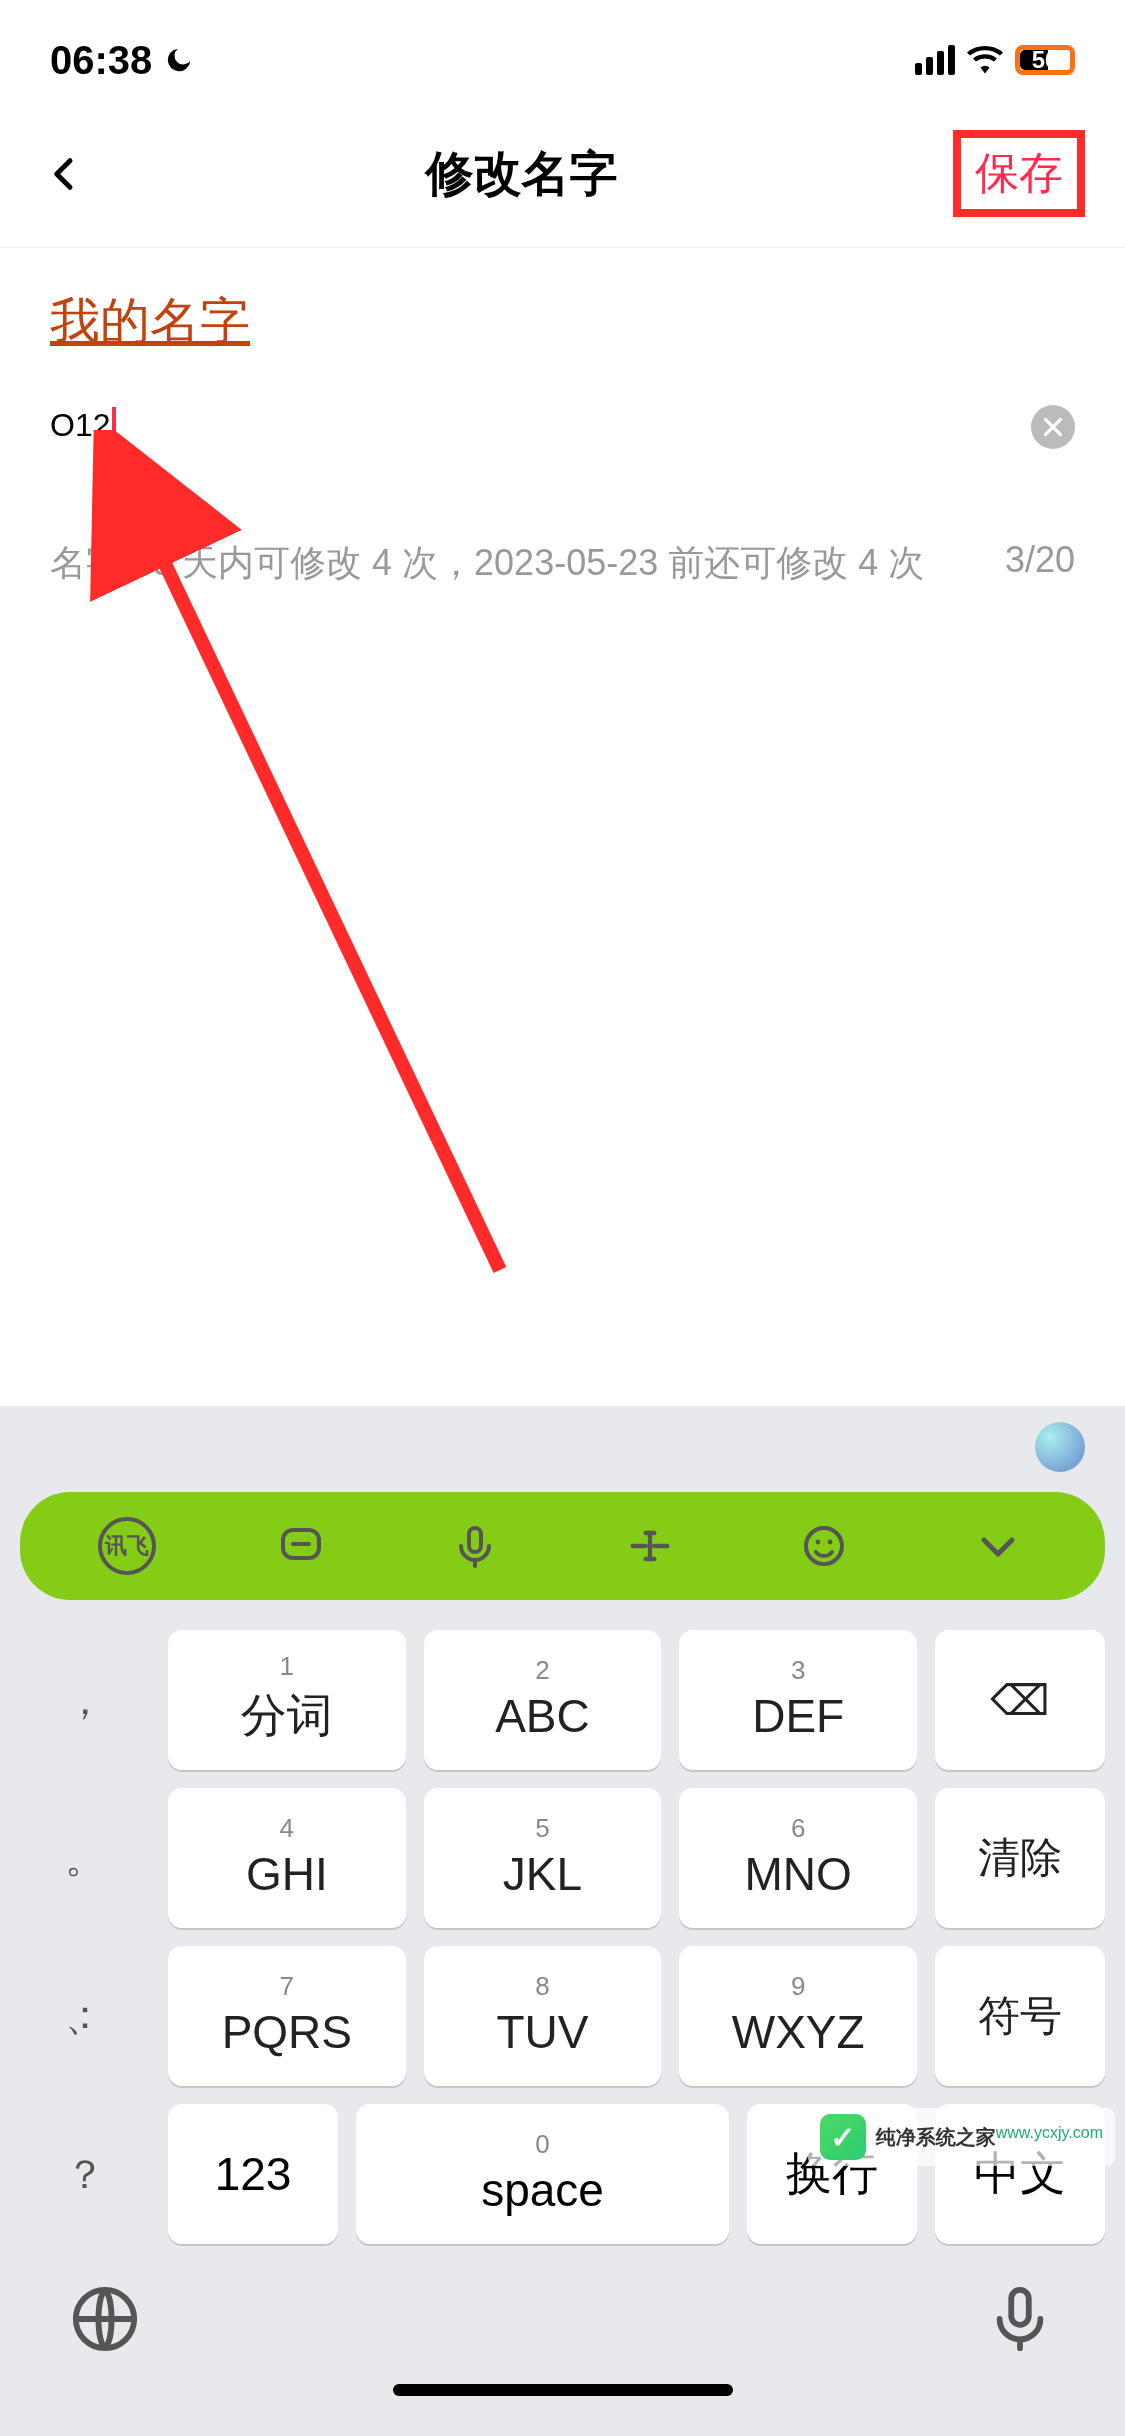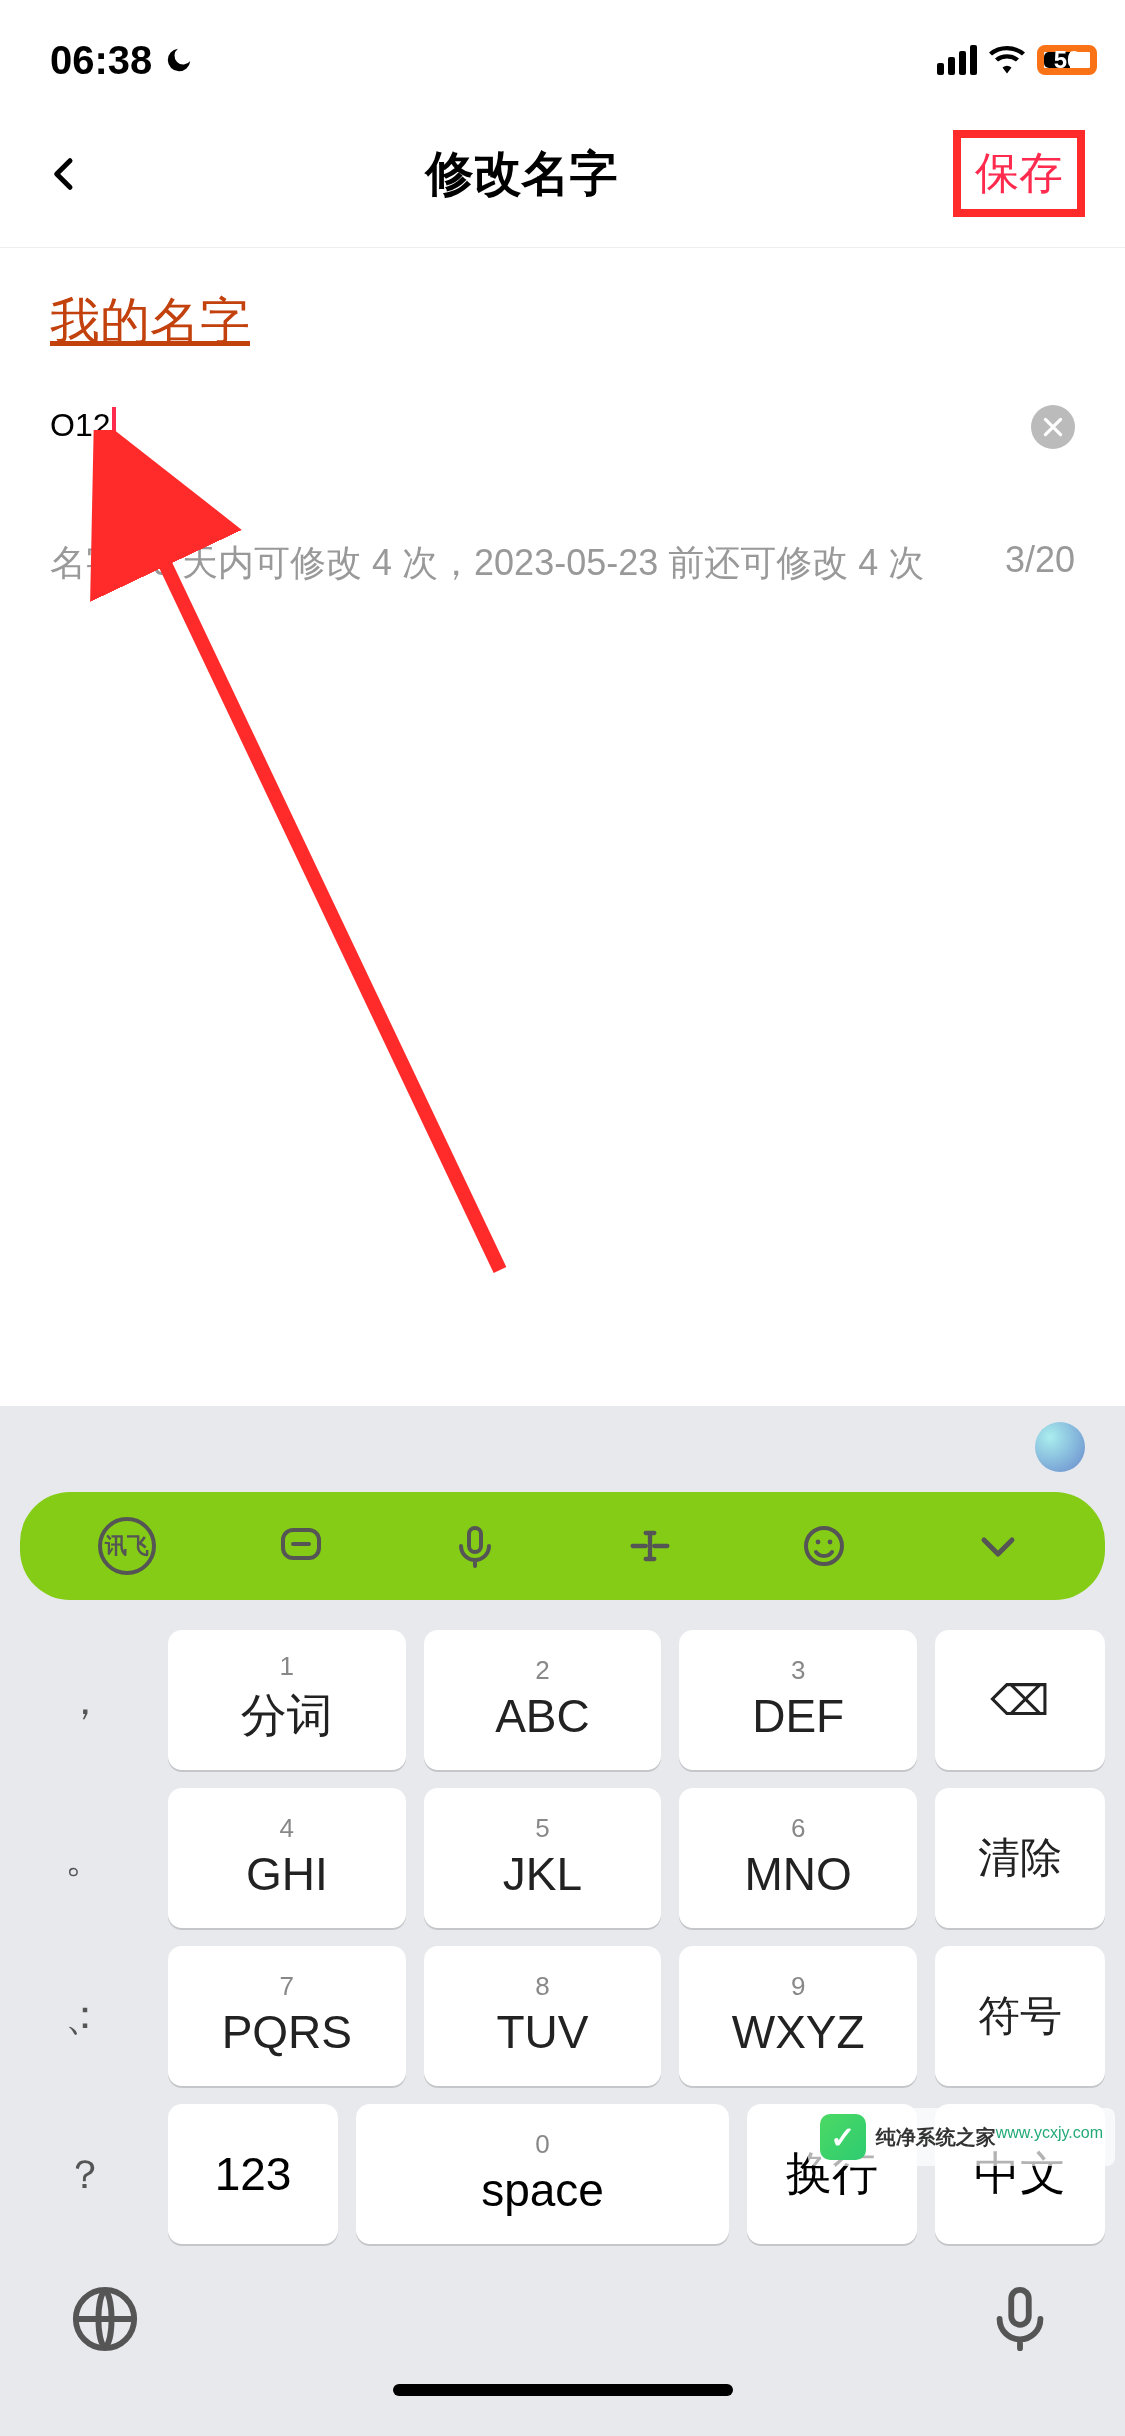--- a/index.html
+++ b/index.html
@@ -1,27 +1,27 @@
 <!DOCTYPE html>
 <html><head>
   <meta charset="utf-8">
   <style>
     * { margin: 0; padding: 0; box-sizing: border-box; font-family: -apple-system, "PingFang SC", "Helvetica Neue", sans-serif; }
     body { width: 1125px; height: 2436px; background: #fff; position: relative; overflow: hidden; }
 
     
-    .status-bar { display: flex; justify-content: space-between; align-items: center; padding: 30px 28px 10px 50px; height: 100px; }
+    .status-bar { display: flex; justify-content: space-between; align-items: center; padding: 30px 50px 10px 50px; height: 100px; }
     .status-left { display: flex; align-items: center; gap: 12px; font-size: 40px; font-weight: 600; }
     .moon-icon { width: 30px; height: 30px; }
     .status-right { display: flex; align-items: center; gap: 12px; }
     .signal-bars { display: flex; align-items: flex-end; gap: 4px; }
     .bar { width: 7px; background: #000; border-radius: 2px; }
     .bar1 { height: 12px; } .bar2 { height: 18px; } .bar3 { height: 24px; } .bar4 { height: 30px; }
     .wifi-icon { width: 36px; height: 28px; }
-    .battery-body { position: relative; width: 60px; height: 30px; border: 7px solid #f97316; border-radius: 8px; display:flex; align-items:center; justify-content:center; }
+    .battery-body { position: relative; width: 60px; height: 30px; border: 5px solid #f97316; border-radius: 8px; display:flex; align-items:center; justify-content:center; }
     .battery-fill { position:absolute; left:0; top:0; bottom:0; width:56%; background:#000; border-radius:5px 0 0 5px;}
     .battery-text{ position:relative; z-index:2; font-size:24px; font-weight:800; color:#fff; mix-blend-mode:normal;}
 
     
     .nav-bar { display: flex; align-items: center; justify-content: space-between; padding: 30px 40px 30px 40px; border-bottom: 1px solid #eee; }
     .back-btn { width: 50px; height: 50px; display:flex; align-items:center; justify-content:center; }
     .nav-title { font-size: 48px; font-weight: 600; flex:1; text-align:center; }
     .save-btn { font-size: 44px; color: #ff2b4e; border: 8px solid #ff2b2b; padding: 6px 14px; font-weight:500; }
 
     

